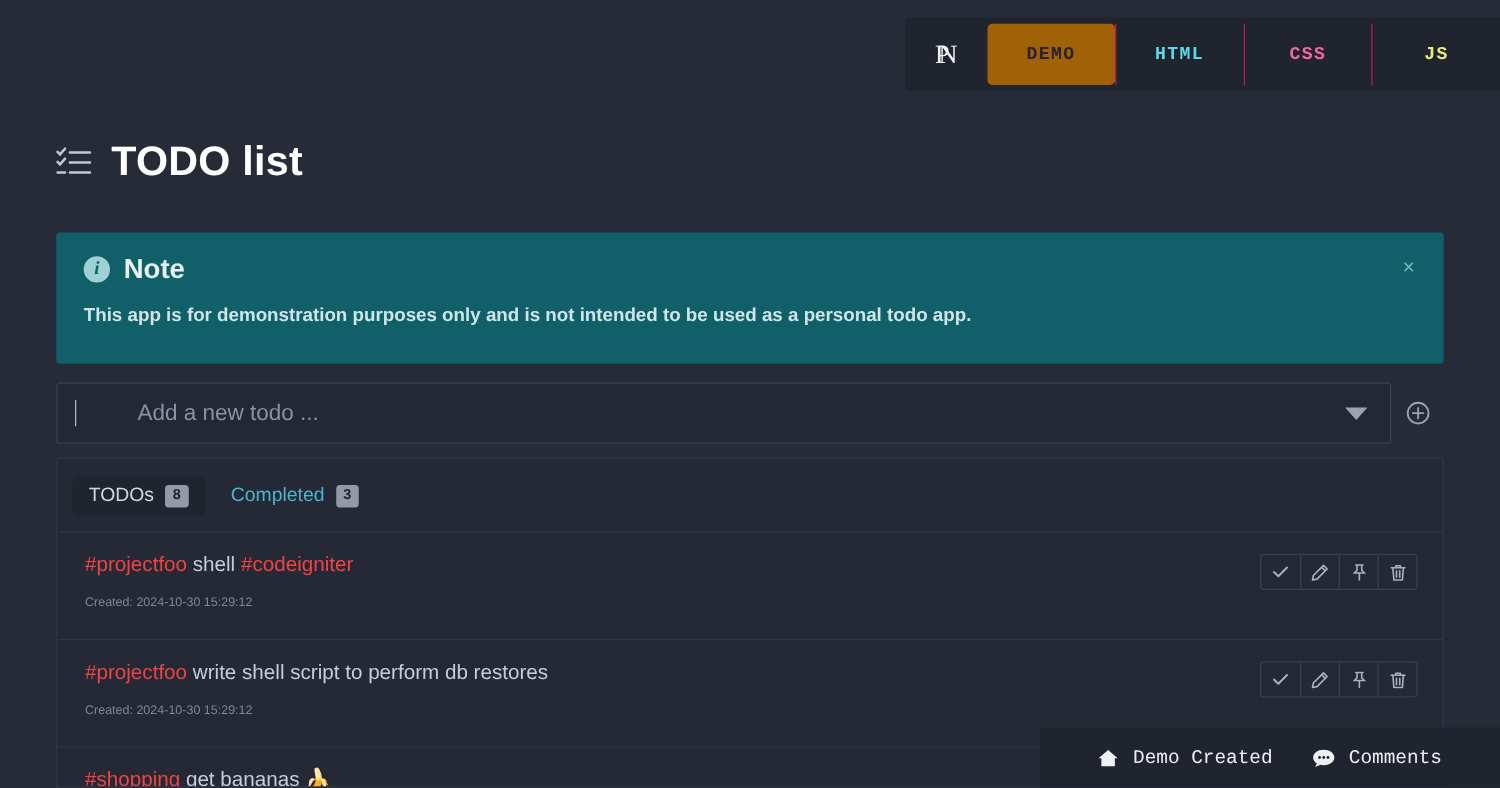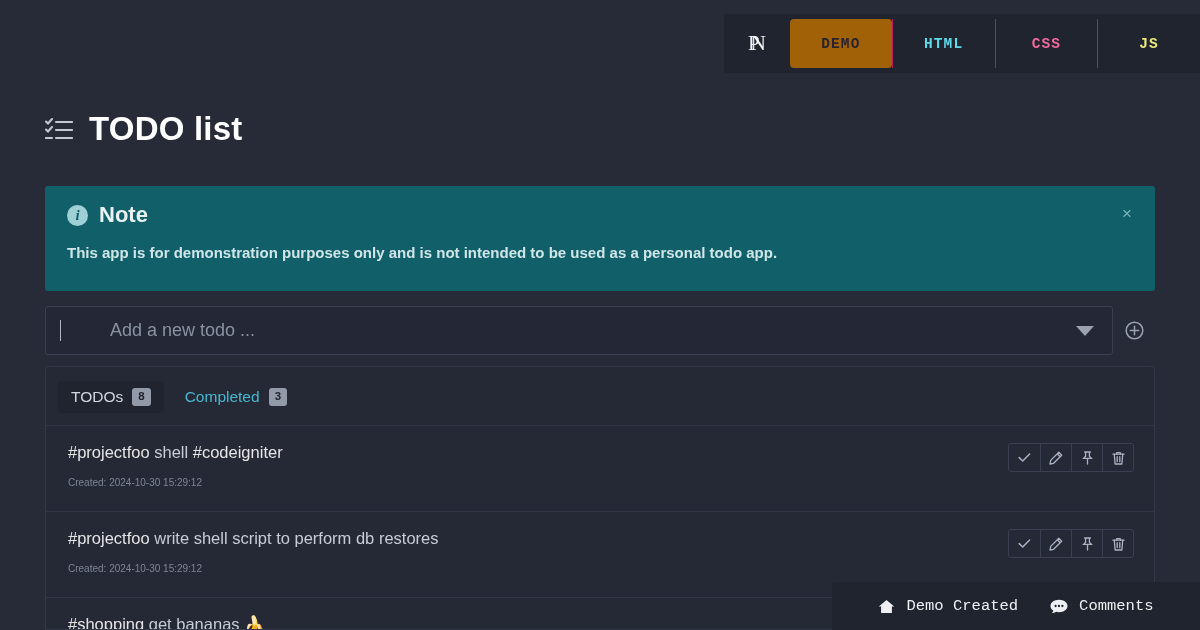--- a/index.html
+++ b/index.html
@@ -250,21 +250,21 @@
     border-top: 1px solid #31364500;
     border-top: 1px solid #313645;
     padding: 17px 20px 16px 22px;
     min-height: 86px;
   }
   .todo-text {
     font-size: 16.5px;
     color: #c7ccd8;
     line-height: 1.2;
   }
-  .tag { color: #e5e5e5; cursor: pointer; }
+  .tag { color: #ef4444; cursor: pointer; }
   .todo-meta {
     margin-top: 14px;
     font-size: 10px;
     color: #7e8595;
   }
   .row-actions {
     position: absolute;
     top: 17px;
     right: 20px;
     display: flex;

